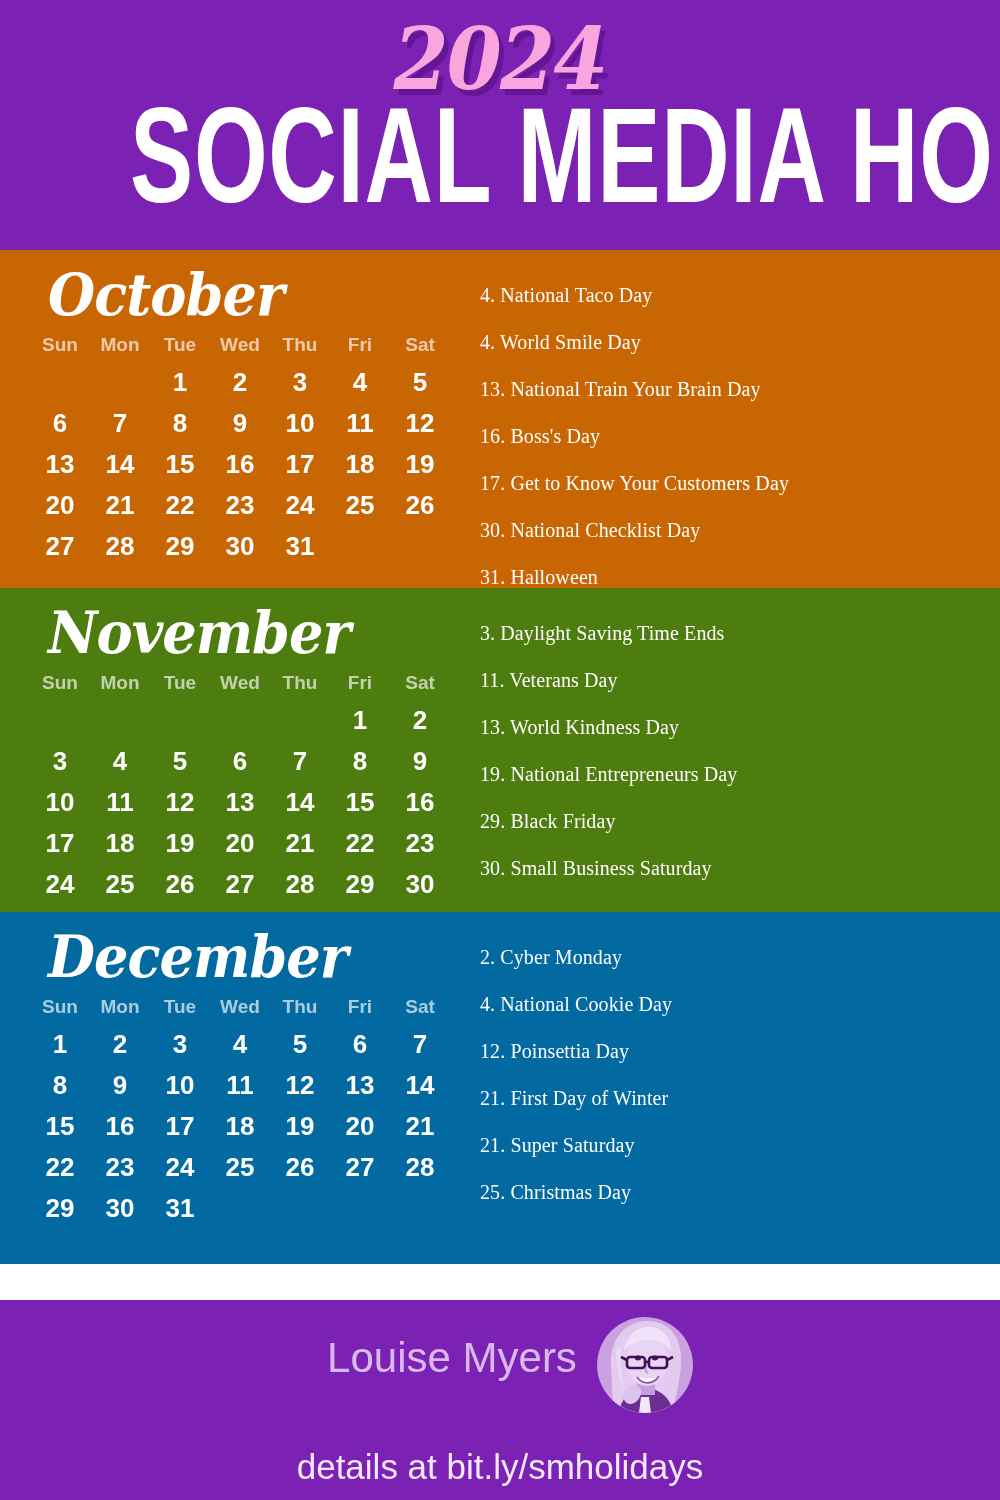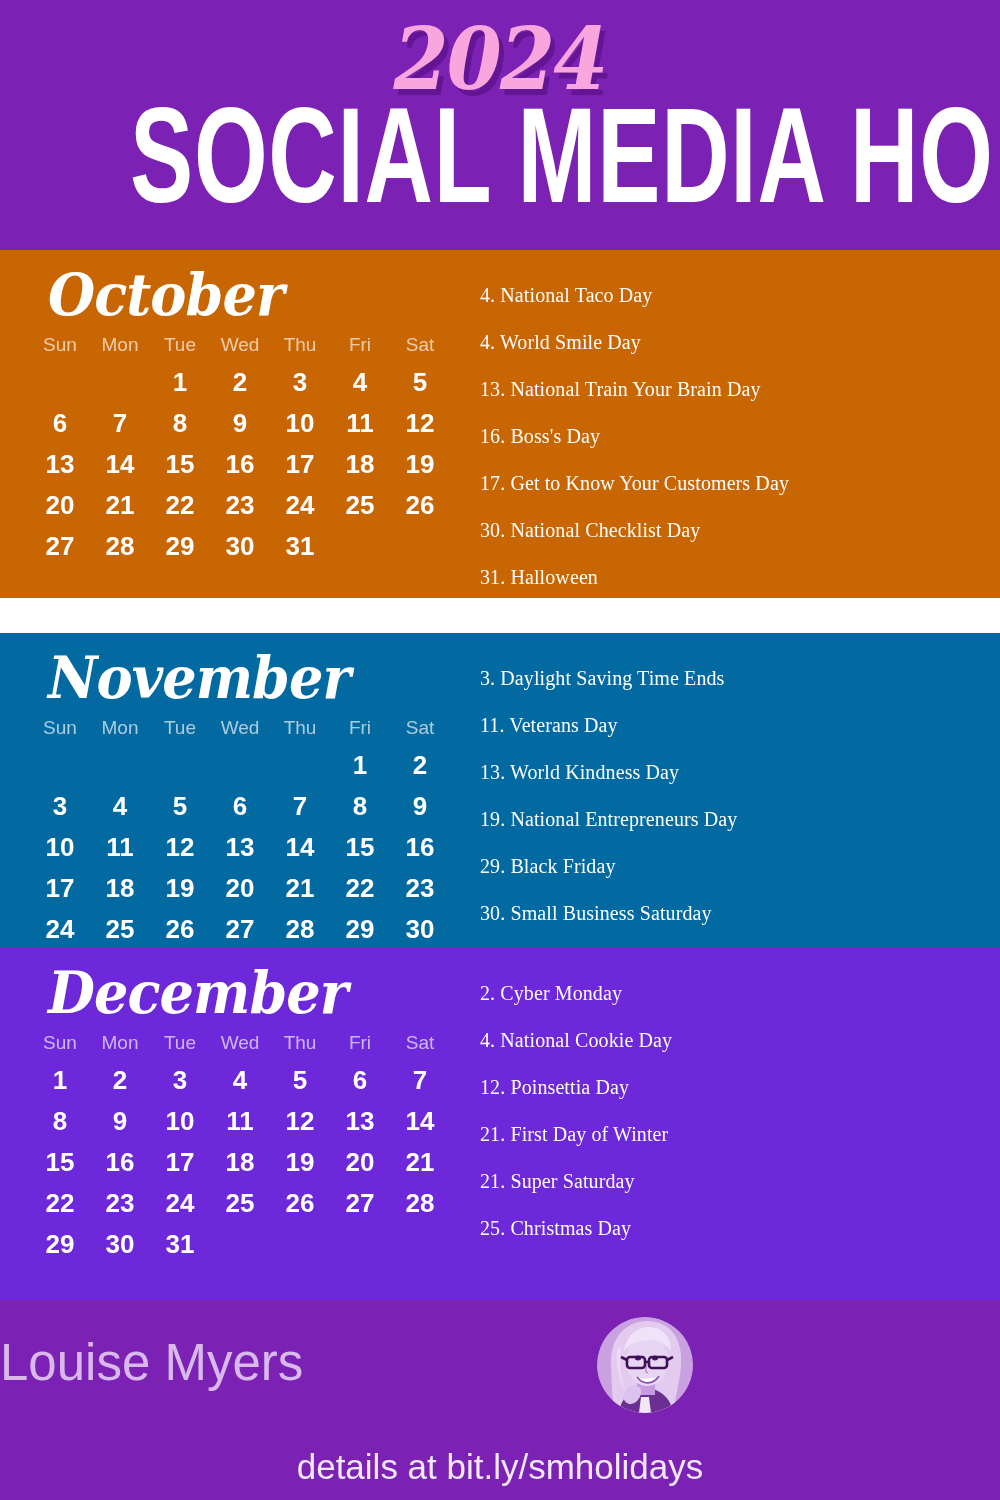--- a/index.html
+++ b/index.html
@@ -36,43 +36,43 @@
     color:#ffffff;
     letter-spacing:1px;
     transform:scaleX(0.74) scaleY(1.06);
     transform-origin:50% 0%;
     white-space:nowrap;
   }
 
   
   .band { position:absolute; left:0; width:1000px; display:block; }
   .band-oct { top:250px;  height:348px; background:#C96604; }
-  .band-nov { top:633px;  height:350px; background:#0369a1; }
-  .band-dec { top:948px;  height:352px; background:#6d28d9; }
+  .band-nov { top:588px;  height:350px; background:#4d7c0f; }
+  .band-dec { top:912px;  height:352px; background:#0369a1; }
 
   .band-inner { position:relative; width:1000px; height:100%; }
 
   
   .cal { position:absolute; left:30px; top:16px; width:420px; }
   .month-name {
     font-family:"DejaVu Serif", serif;
     font-style:italic; font-weight:700;
     font-size:57px; line-height:1;
     color:#ffffff;
     letter-spacing:-1px;
     margin-left:18px;
     margin-bottom:8px;
     transform:scaleX(0.95);
     transform-origin:0 50%;
     white-space:nowrap;
   }
   table.cal-grid { width:420px; border-collapse:collapse; table-layout:fixed; }
   table.cal-grid th {
     font-family:"Liberation Sans", sans-serif;
-    font-weight:400;
+    font-weight:700;
     font-size:19px;
     color:rgba(255,255,255,0.66);
     padding:3px 0 6px 0;
     text-align:center;
   }
   table.cal-grid td {
     font-family:"Liberation Sans", sans-serif;
     font-weight:700;
     font-size:26px;
     color:#ffffff;
@@ -95,24 +95,24 @@
     letter-spacing:0.1px;
   }
   .hday .num { font-weight:400; }
 
   
   .footer {
     position:absolute; left:0; top:1300px; width:1000px; height:200px;
     background:#7B22B5; overflow:hidden;
   }
   .brand-line1, .brand-line2 {
-    position:absolute; width:1000px; 
+    position:absolute; width:1000px; text-align:center;
     font-family:"Liberation Sans", sans-serif;
     font-weight:300;
-    font-size:51px; line-height:1;
+    font-size:42px; line-height:1;
     color:#D9B8EC;
     white-space:nowrap;
   }
   .brand-line1 { top:37px; padding-right:96px; }
   .brand-line2 { top:89px; padding-right:0px; }
   .brand-url {
     position:absolute; top:1449px; left:0; width:1000px;
     text-align:center;
     font-family:"Liberation Sans", sans-serif;
     font-weight:300;

